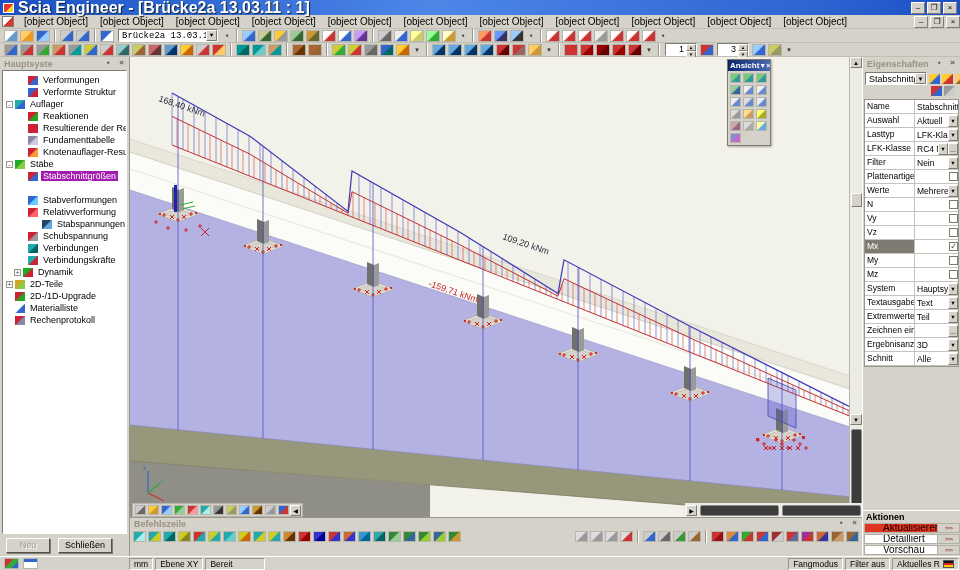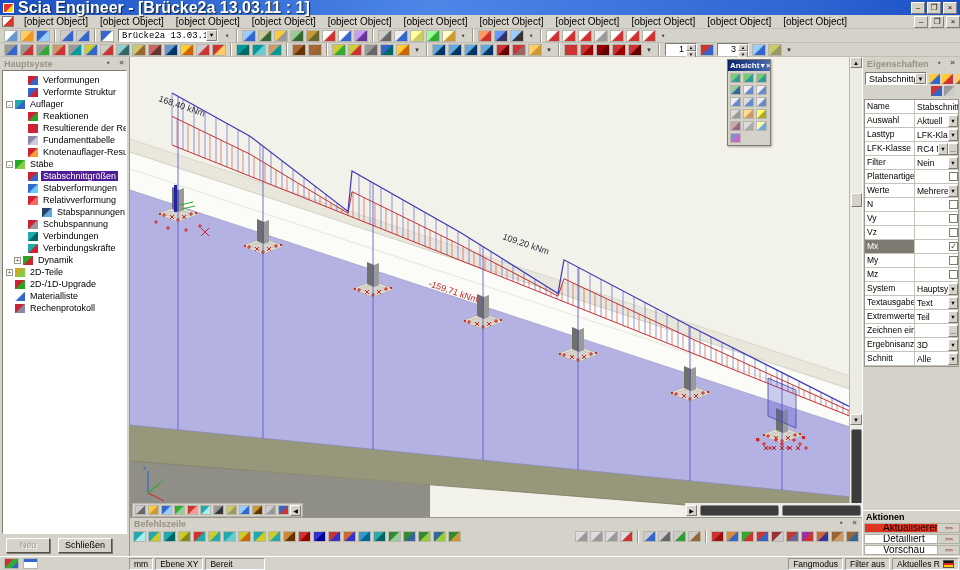--- a/index.html
+++ b/index.html
@@ -32,21 +32,21 @@
   #leftpanel{position:absolute;left:0;top:57px;width:130px;height:499px;background:#d5d2ca;border-right:1px solid #9a968c;display:flex;flex-direction:column;}
   .phead{height:13px;display:flex;align-items:center;padding:0 2px 0 4px;font-size:9px;font-weight:bold;color:#9a9183;}
   .phead .hbtn{width:11px;height:10px;font-size:8px;line-height:8px;text-align:center;color:#555;margin-left:2px;}
   .phead .sp{flex:1;}
   #tree{flex:1;background:#fff;border:1px solid;border-color:#7e7b73 #fff #fff #7e7b73;margin:0 2px;overflow:hidden;padding-top:3px;}
   .titem{display:flex;align-items:center;height:12px;white-space:nowrap;}
   .expander{display:inline-block;width:7px;height:7px;margin-right:2px;font-size:7px;line-height:6px;text-align:center;color:#555;flex:none;}
   .expander.has{border:1px solid #9a968c;background:#fff;}
   .ticon{width:10px;height:9px;border:none;flex:none;margin:0 3px 0 0;}
   .tlabel{font-size:9px;padding:0 2px;}
-  .titem.selected .tlabel{background:#4c1d95;color:#fff;}
+  .titem.selected .tlabel{background:#a21caf;color:#fff;}
   #leftbtns{height:22px;display:flex;align-items:center;justify-content:flex-start;gap:8px;padding:3px 6px;}
   .btn{min-width:44px;height:15px;background:#d5d2ca;border:1px solid;border-color:#fff #55524b #55524b #fff;box-shadow:1px 1px 0 #7e7b73;font-size:9px;text-align:center;line-height:13px;padding:0 6px;}
   .btn.disabled{color:#9a968c;text-shadow:1px 1px 0 #fff;}
   
   #viewport{position:absolute;left:130px;top:57px;width:732px;height:460px;background:#f2f1ea;overflow:hidden;}
   #scene{position:absolute;left:0;top:0;}
   #scene text{font-family:"Liberation Sans",sans-serif;}
   
   #ansicht{position:absolute;left:597px;top:2px;width:44px;background:#d5d2ca;border:1px solid #7e7b73;box-shadow:1px 1px 2px rgba(0,0,0,.3);}
   #ansicht .ahead{height:11px;background:linear-gradient(90deg,#0a246a,#4a6ab4);color:#fff;font-size:8px;font-weight:bold;display:flex;align-items:center;padding:0 2px;}
@@ -319,21 +319,21 @@
         <div class="titem" style="padding-left: 3px;">
           <span class="expander has">-</span>
           <span class="gicon ticon" style="background: linear-gradient(135deg, rgb(34, 170, 34) 45%, rgb(136, 204, 68) 55%);"></span>
           <span class="tlabel">Stäbe</span>
         </div>
         <div class="titem selected" style="padding-left: 16px;">
           <span class="expander"></span>
           <span class="gicon ticon" style="background: linear-gradient(135deg, rgb(204, 34, 51) 45%, rgb(51, 102, 204) 55%);"></span>
           <span class="tlabel">Stabschnittgrößen</span>
         </div>
-        <div class="titem" style="padding-left: 16px;">
+        <div class="titem" style="padding-left: 16px; margin-top: 12px;">
           <span class="expander"></span>
           <span class="gicon ticon" style="background: linear-gradient(135deg, rgb(51, 102, 204) 45%, rgb(102, 204, 255) 55%);"></span>
           <span class="tlabel">Stabverformungen</span>
         </div>
         <div class="titem" style="padding-left: 16px;">
           <span class="expander"></span>
           <span class="gicon ticon" style="background: linear-gradient(135deg, rgb(204, 34, 51) 45%, rgb(255, 102, 102) 55%);"></span>
           <span class="tlabel">Relativverformung</span>
         </div>
         <div class="titem" style="padding-left: 30px;">

